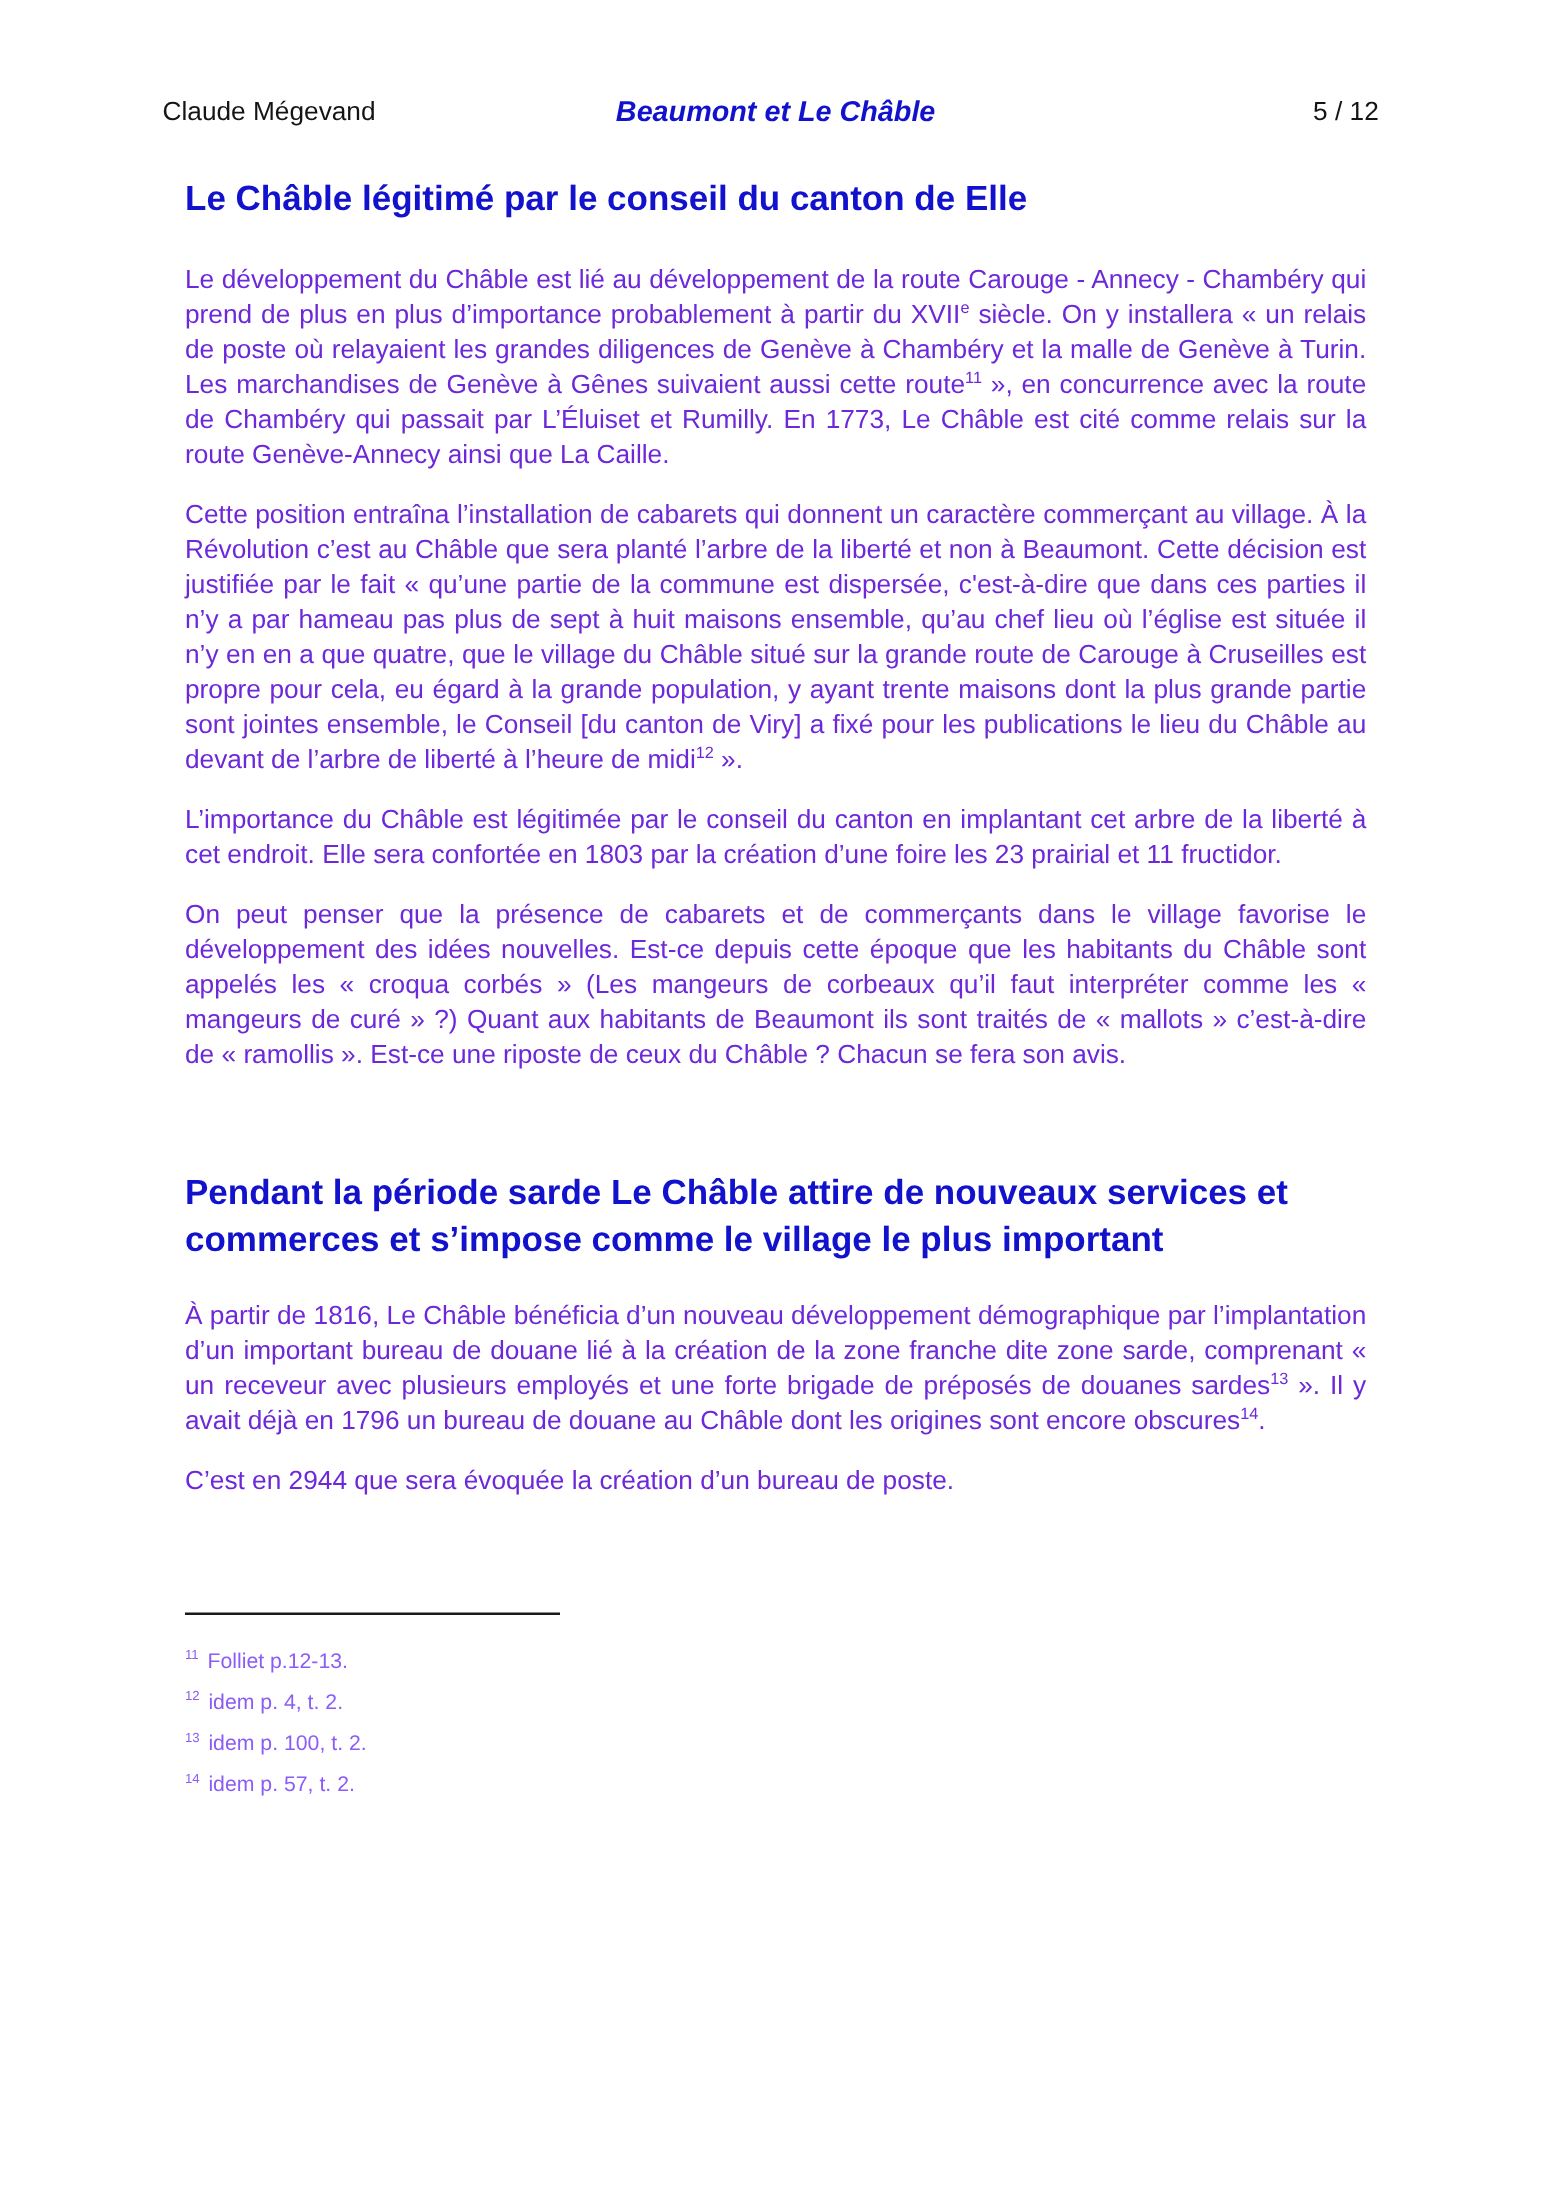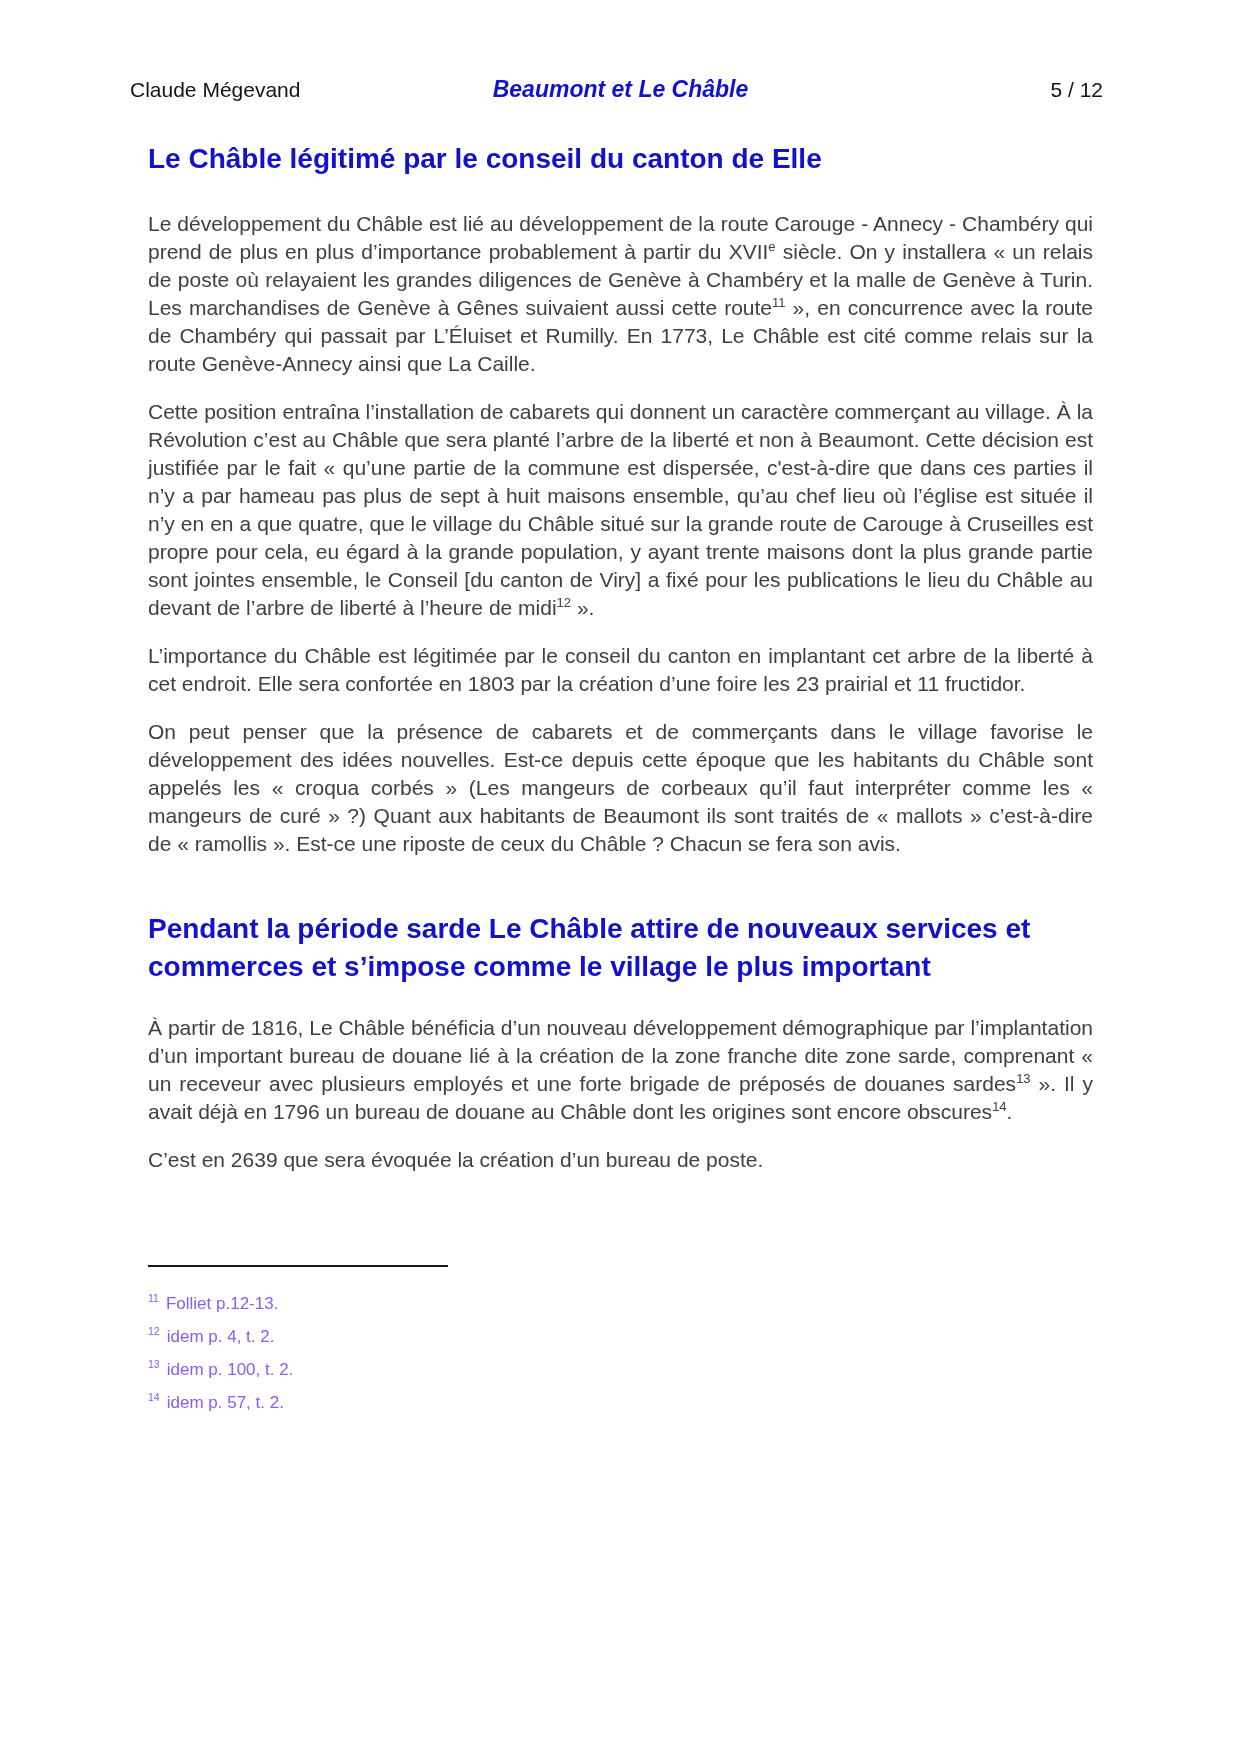--- a/index.html
+++ b/index.html
@@ -31,28 +31,28 @@
     color: #1212cc; font-weight: bold; font-style: italic; font-size: 23px;
     white-space: nowrap;
   }
   .pageheader .pagenum { position: absolute; right: -10px; top: 0; color: #141414; }
   
   h1.sec {
     margin: 0; color: #1212cc; font-weight: bold;
     font-size: 28px; line-height: 33px;
   }
   h1.sec.first { margin-top: 38px; }
-  h1.sec.second { margin-top: 52px; line-height: 38px; }
+  h1.sec.second { margin-top: 77px; line-height: 38px; }
   
   p.body {
     margin: 0 0 20px 0;
     font-size: 21px;
     line-height: 28px;
     text-align: justify;
-    color: #404040;
+    color: #6d28d9;
   }
   p.first-after-h1 { margin-top: 35px; }
   p.first-after-h2 { margin-top: 28px; }
   sup { font-size: 0.62em; line-height: 0; vertical-align: super; }
   
   .fnrule {
     width: 300px; border: 0; border-top: 2px solid #1a1a1a;
     margin: 91px 0 20px 0;
   }
   .footnote { font-size: 17px; line-height: 33px; color: #8b5cf6; }
@@ -83,21 +83,21 @@
     <h1 class="sec first">Le Châble légitimé par le conseil du canton de Elle</h1>
 
     <p class="body first-after-h1">Le développement du Châble est lié au développement de la route Carouge - Annecy - Chambéry qui prend de plus en plus d’importance probablement à partir du XVII<sup>e</sup> siècle. On y installera « un relais de poste où relayaient les grandes diligences de Genève à Chambéry et la malle de Genève à Turin. Les marchandises de Genève à Gênes suivaient aussi cette route<sup>11</sup> », en concurrence avec la route de Chambéry qui passait par L’Éluiset et Rumilly. En 1773, Le Châble est cité comme relais sur la route Genève-Annecy ainsi que La Caille.</p>
     <p class="body">Cette position entraîna l’installation de cabarets qui donnent un caractère commerçant au village. À la Révolution c’est au Châble que sera planté l’arbre de la liberté et non à Beaumont. Cette décision est justifiée par le fait « qu’une partie de la commune est dispersée, c'est-à-dire que dans ces parties il n’y a par hameau pas plus de sept à huit maisons ensemble, qu’au chef lieu où l’église est située il n’y en en a que quatre, que le village du Châble situé sur la grande route de Carouge à Cruseilles est propre pour cela, eu égard à la grande population, y ayant trente maisons dont la plus grande partie sont jointes ensemble, le Conseil [du canton de Viry] a fixé pour les publications le lieu du Châble au devant de l’arbre de liberté à l’heure de midi<sup>12</sup> ».</p>
     <p class="body">L’importance du Châble est légitimée par le conseil du canton en implantant cet arbre de la liberté à cet endroit. Elle sera confortée en 1803 par la création d’une foire les 23 prairial et 11 fructidor.</p>
     <p class="body">On peut penser que la présence de cabarets et de commerçants dans le village favorise le développement des idées nouvelles. Est-ce depuis cette époque que les habitants du Châble sont appelés les « croqua corbés » (Les mangeurs de corbeaux qu’il faut interpréter comme les « mangeurs de curé » ?) Quant aux habitants de Beaumont ils sont traités de « mallots » c’est-à-dire de « ramollis ». Est-ce une riposte de ceux du Châble ? Chacun se fera son avis.</p>
 
     <h1 class="sec second">Pendant la période sarde Le Châble attire de nouveaux services et commerces et s’impose comme le village le plus important</h1>
 
     <p class="body first-after-h2">À partir de 1816, Le Châble bénéficia d’un nouveau développement démographique par l’implantation d’un important bureau de douane lié à la création de la zone franche dite zone sarde, comprenant « un receveur avec plusieurs employés et une forte brigade de préposés de douanes sardes<sup>13</sup> ». Il y avait déjà en 1796 un bureau de douane au Châble dont les origines sont encore obscures<sup>14</sup>.</p>
-    <p class="body">C’est en 2639 que sera évoquée la création d’un bureau de poste.</p>
+    <p class="body">C’est en 2944 que sera évoquée la création d’un bureau de poste.</p>
 
     <hr class="fnrule">
 
     <div class="footnote">
       <sup>11</sup><span class="fn-text">Folliet p.12-13.</span>
     </div>
     <div class="footnote">
       <sup>12</sup><span class="fn-text">idem p. 4, t. 2.</span>
     </div>
     <div class="footnote">

